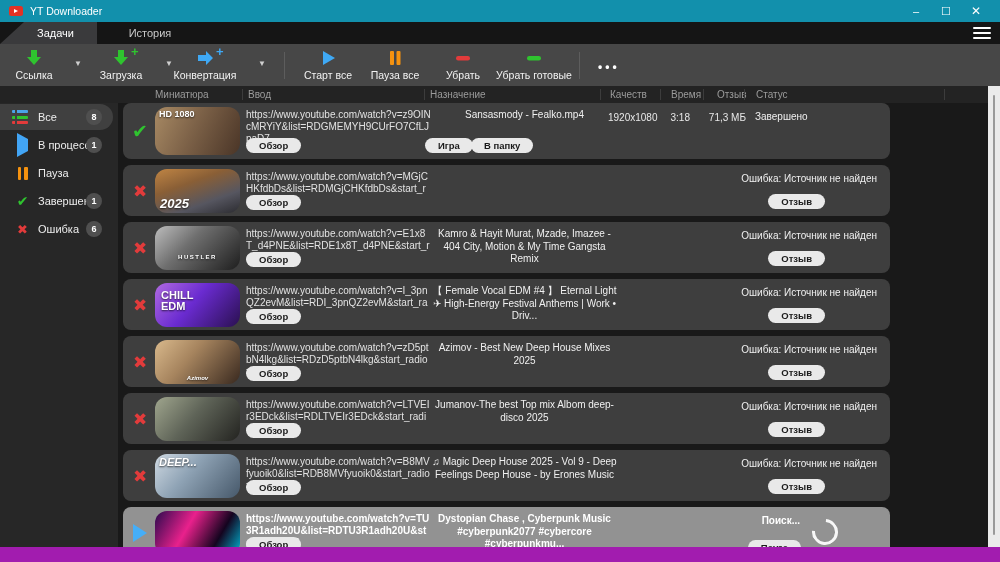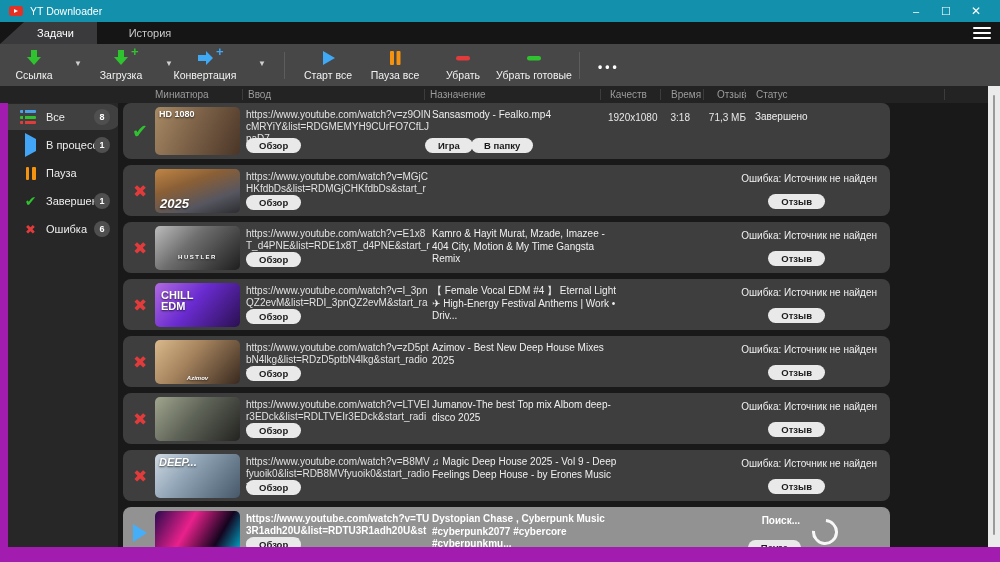--- a/index.html
+++ b/index.html
@@ -34,21 +34,21 @@
   .plus.green { color:#2fc42f; } .plus.blue { color:#3fa9f5; }
   .dots { position:absolute; top:16px; color:#fff; font-size:12px; font-weight:bold; letter-spacing:3px; }
 
   
   .colheads { position:absolute; top:86px; left:0; right:12px; height:17px; background:#232323; }
   .colheads span { position:absolute; top:3px; font-size:10px; color:#9b9b9b; white-space:nowrap; }
   .colheads i { position:absolute; top:3px; height:11px; width:1px; background:#3c3c3c; }
   .h0{left:155px}.h1{left:248px}.h2{left:430px}.h3{left:610px}.h4{left:671px}.h5{left:717px}.h6{left:756px}
 
   
-  .sidebar { position:absolute; left:8px; top:103px; width:118px; bottom:15px; background:#272727; }
+  .sidebar { position:absolute; left:0; top:103px; width:118px; bottom:15px; background:#272727; }
   .side-item { position:absolute; left:0; width:118px; height:26px; display:flex; align-items:center; padding-left:12px; color:#ededed; font-size:11px; cursor:default; }
   .side-item.active { background:#404040; border-radius:0 14px 14px 0; width:113px; }
   .side-icon { width:21px; margin-right:5px; text-align:center; flex:none; }
   .badge { position:absolute; left:86px; top:50%; transform:translateY(-50%); width:16px; height:16px; border-radius:50%; background:#4f4f4f; color:#fff; font-size:9px; font-weight:bold; display:flex; align-items:center; justify-content:center; }
   .badge:empty { display:none; }
   .ic-all i { display:block; width:16px; height:3px; margin:2.5px 0; border-radius:1px; }
   .ic-all .b1 { background:linear-gradient(90deg,#4aa3e8 0 3px,transparent 3px 5px,#4aa3e8 5px); }
   .ic-all .b2 { background:linear-gradient(90deg,#2fc42f 0 3px,transparent 3px 5px,#2fc42f 5px); }
   .ic-all .b3 { background:linear-gradient(90deg,#e23b3b 0 3px,transparent 3px 5px,#e23b3b 5px); }
   .ic-play { width:0; height:0; border-left:11px solid #42a5f5; border-top:6.5px solid transparent; border-bottom:6.5px solid transparent; margin:0 auto; }
@@ -61,40 +61,40 @@
   .list { position:absolute; left:118px; top:103px; right:12px; bottom:15px; overflow:hidden; background:#191919; }
   .card { position:relative; width:767px; height:51px; margin:0 0 6px 5px; background:#3e3e3e; border-radius:8px; color:#e8e8e8; }
   .card.first { height:56px; }
   .card.processing { background:#929292; }
 
   .st-icon { position:absolute; left:6px; top:50%; transform:translateY(-50%); width:22px; text-align:center; display:none; }
   .card.done .st-done { display:block; color:#2fc42f; font-size:19px; font-weight:bold; }
   .card.error .st-error { display:block; color:#e23b3b; font-size:17px; font-weight:bold; }
   .card.processing .st-proc { display:block; width:0; height:0; left:10px; border-left:14px solid #45aef8; border-top:9px solid transparent; border-bottom:9px solid transparent; }
 
-  .thumb { position:absolute; left:32px; top:50%; transform:translateY(-50%); width:85px; height:44px; border-radius:5px; overflow:hidden; }
+  .thumb { position:absolute; left:32px; top:50%; transform:translateY(-50%); width:85px; height:44px; border-radius:12px; overflow:hidden; }
   .card.first .thumb { height:48px; }
   .thumb-label { position:absolute; left:4px; top:3px; color:#fff; font-weight:bold; font-size:9px; line-height:1.05; text-shadow:0 1px 2px rgba(0,0,0,.7); white-space:pre-line; }
   .thumb-label:empty { display:none; }
   .t1 { background:linear-gradient(115deg,#a88a64 0%,#7d6248 45%,#4a3527 100%); }
   .t2 { background:linear-gradient(160deg,#c08544 0%,#8a5f36 35%,#565660 70%,#2c2c31 100%);text-align:right; }
   .t2 .thumb-label { top:auto; bottom:2px; left:5px; font-style:italic; font-size:13px; }
   .t3 { background:linear-gradient(135deg,#bdbdbd 0%,#6e6e6e 40%,#1e1e1e 100%); }
   .t3 .thumb-label { left:50%; top:auto; bottom:9px; transform:translateX(-50%); font-size:6px; letter-spacing:1.5px; }
   .t4 { background:linear-gradient(130deg,#b06ae0 0%,#6a2bd0 45%,#2a1050 100%); }
   .t4 .thumb-label { top:7px; left:6px; font-size:11px; }
   .t5 { background:linear-gradient(130deg,#d9b98c 0%,#a6845e 40%,#39291f 100%); }
   .t5 .thumb-label { left:50%; top:auto; bottom:2px; transform:translateX(-50%); font-size:6px; font-style:italic; }
   .t6 { background:linear-gradient(130deg,#a0a68e 0%,#5f6458 45%,#232320 100%); }
   .t7 { background:linear-gradient(130deg,#cfd9e2 0%,#8fa3b5 40%,#46586a 100%); }
   .t7 .thumb-label { font-size:11px; font-style:italic; }
   .t8 { background:linear-gradient(120deg,#2b0a4e 0%,#e9218c 38%,#14041f 72%,#00b5d4 100%); }
 
   .url { position:absolute; left:123px; top:6px; width:185px; font-size:10px; line-height:1.2; color:#e2e2e2; word-break:break-all; }
-  .dest { position:absolute; left:309px; top:6px; width:185px; font-size:10px; line-height:1.25; color:#f0f0f0; }
+  .dest { position:absolute; left:309px; top:6px; width:185px; font-size:10px; line-height:1.25; color:#f0f0f0;text-align:center; }
   .card.processing .url, .card.processing .dest { color:#fff; font-weight:bold; }
 
   .pill { position:absolute; height:15px; border:none; border-radius:8px; background:#e9e9e9; color:#1b1b1b; font-size:9.5px; font-weight:bold; padding:0 13px; line-height:14px; font-family:inherit; cursor:default; }
   .btn-browse { left:123px; bottom:6px; }
   .btn-game { left:302px; bottom:6px; }
   .btn-folder { left:348px; bottom:6px; }
   .btn-feedback { right:65px; bottom:7px; }
   .btn-pause { right:89px; bottom:3px; }
 
   .cell { position:absolute; top:9px; font-size:10px; color:#e8e8e8; white-space:nowrap; }

